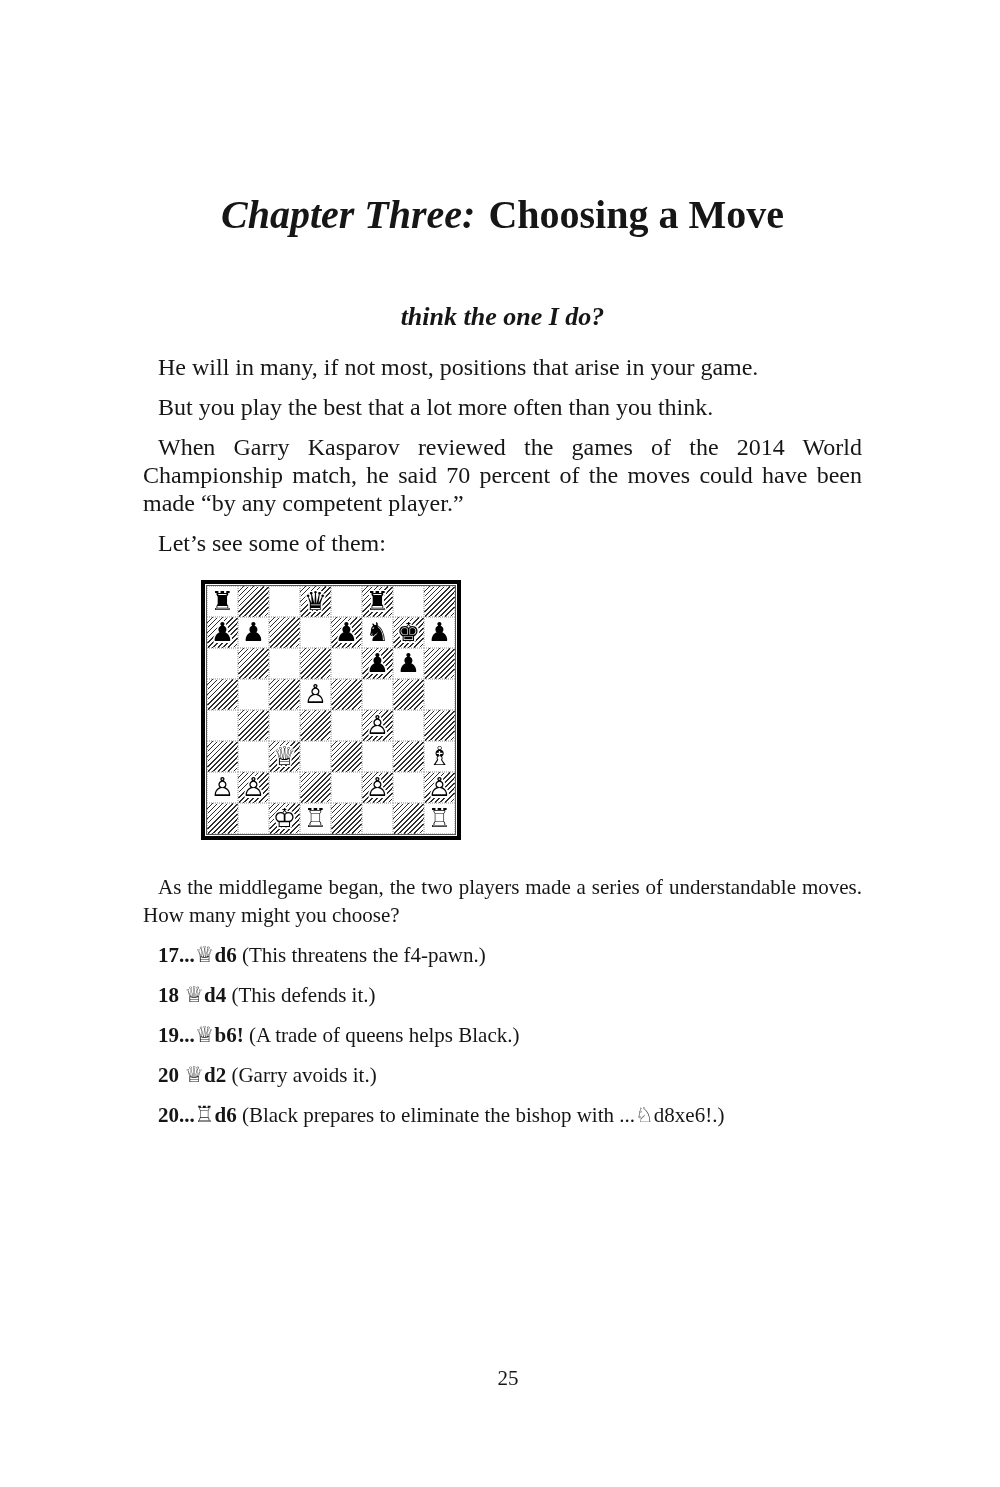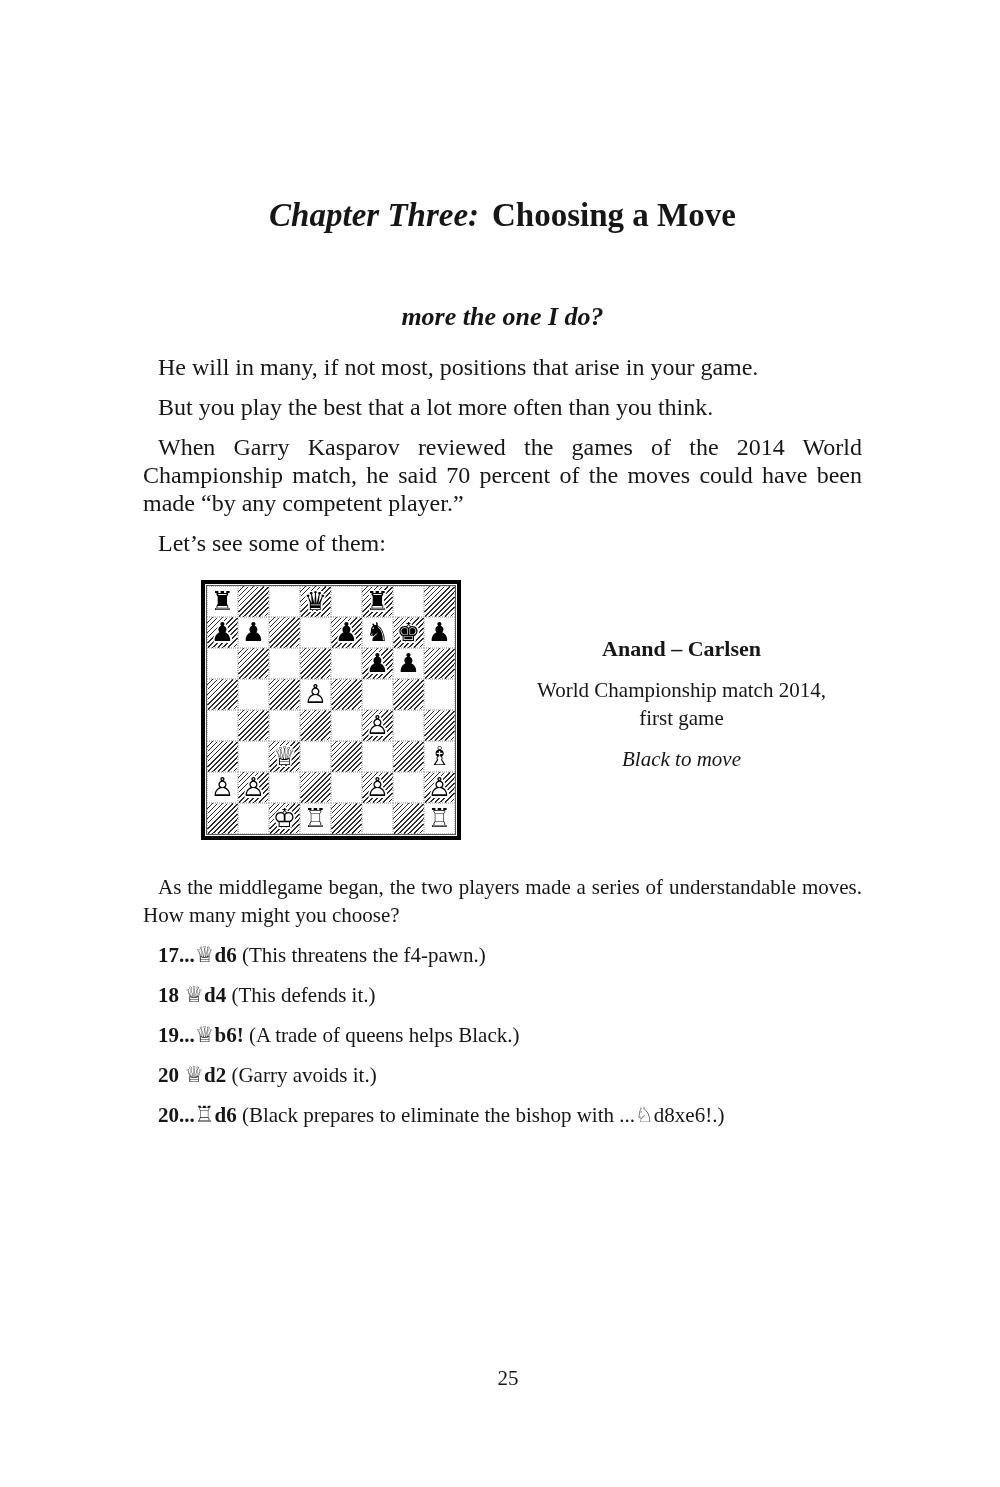--- a/index.html
+++ b/index.html
@@ -8,21 +8,21 @@
     width:1000px;height:1487px;
     background:#fff;
     color:#161616;
     font-family:"Liberation Serif", serif;
     overflow:hidden;
   }
   .content{padding:196px 138px 0 143px;}
 
   .chapter-title{
     text-align:center;
-    font-size:33px;
+    font-size:40px;
     font-weight:bold;
     line-height:38px;
     white-space:nowrap;
   }
   .chapter-title .ital{font-style:italic;margin-right:13px;}
 
   .section-head{
     margin-top:66px;
     text-align:center;
     font-size:26px;
@@ -117,21 +117,21 @@
 <body>
 
 <div class="page">
   <div class="content">
 
     <div class="chapter-title">
       <span class="ital">Chapter Three:</span><span>Choosing a Move</span>
     </div>
 
     <div class="section-head">
-      <div>more the one I do?</div>
+      <div>think the one I do?</div>
     </div>
 
     <div class="paras">
         <p class="para">He will in many, if not most, positions that arise in your game.</p>
         <p class="para">But you play the best that a lot more often than you think.</p>
         <p class="para">When Garry Kasparov reviewed the games of the 2014 World Championship match, he said 70 percent of the moves could have been made “by any competent player.”</p>
         <p class="para">Let’s see some of them:</p>
       </div>
 
     <div class="diagram-row">
@@ -307,28 +307,20 @@
               <div class="sq light"></div>
               <div class="sq dark"></div>
               <div class="sq light">
                 <span class="piece">
                   <span class="pc back">♜</span>
                   <span class="pc front">♖</span>
                 </span>
               </div>
             </div>
         </div>
-      </div>
-      <div class="caption-col">
-        <div class="cap-players">Anand – Carlsen</div>
-        <div class="cap-event">
-          <div>World Championship match 2014,</div>
-          <div>first game</div>
-        </div>
-        <div class="cap-tomove">Black to move</div>
       </div>
     </div>
 
     <div class="after-para">As the middlegame began, the two players made a series of understandable moves. How many might you choose?</div>
 
     <div class="moves">
         <div class="move-line"><span class="mv-bold">17...<span class="fig">♕</span>d6</span><span class="mv-comment"> (This threatens the f4-pawn.)</span></div>
         <div class="move-line"><span class="mv-bold">18 <span class="fig">♕</span>d4</span><span class="mv-comment"> (This defends it.)</span></div>
         <div class="move-line"><span class="mv-bold">19...<span class="fig">♕</span>b6!</span><span class="mv-comment"> (A trade of queens helps Black.)</span></div>
         <div class="move-line"><span class="mv-bold">20 <span class="fig">♕</span>d2</span><span class="mv-comment"> (Garry avoids it.)</span></div>

